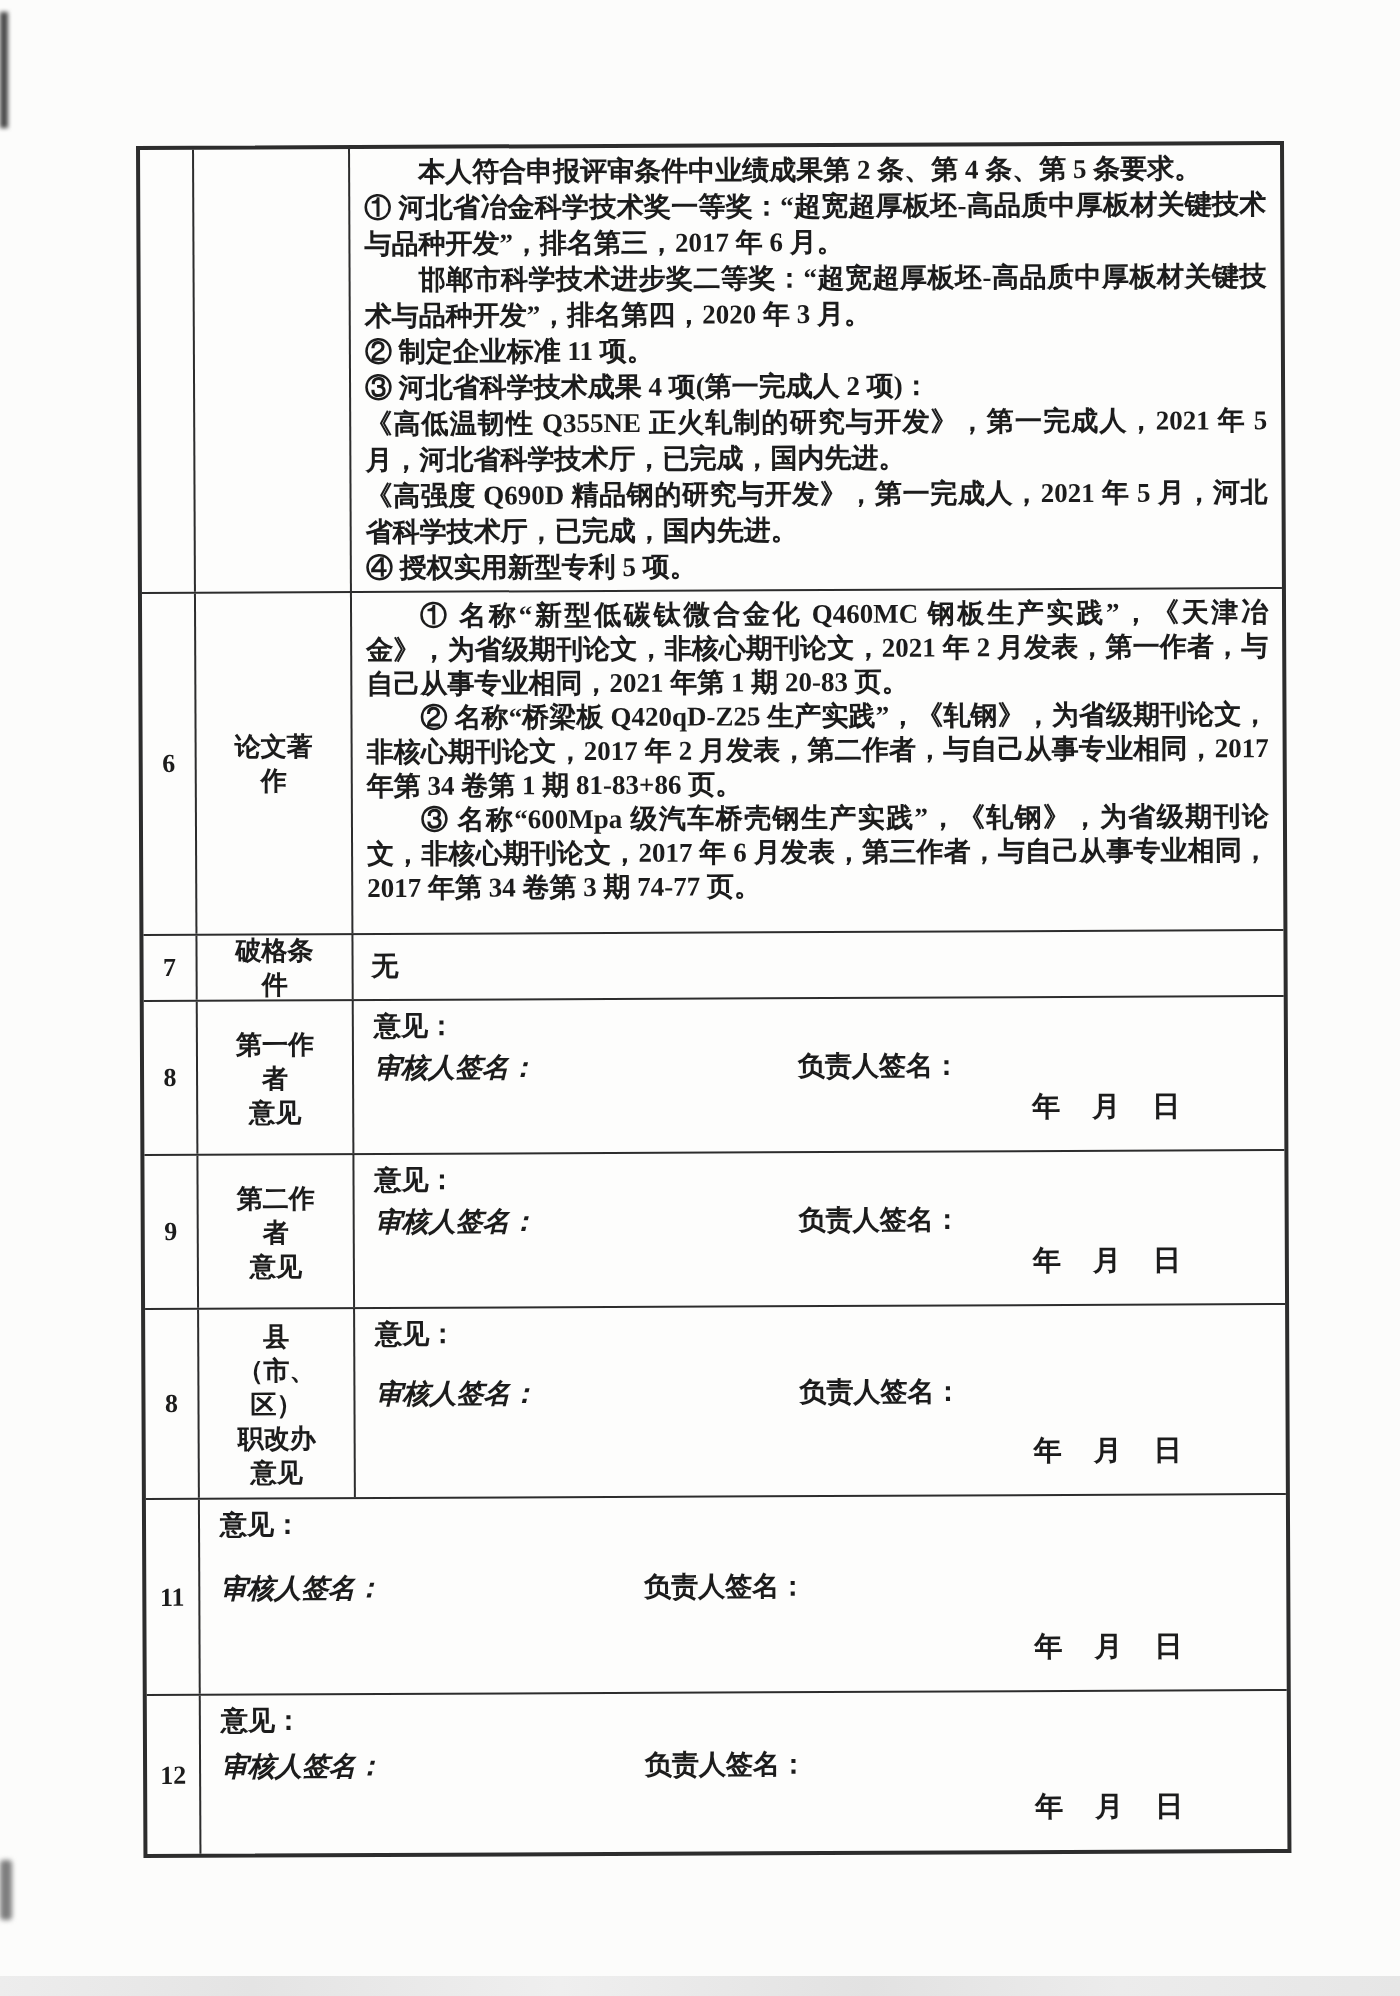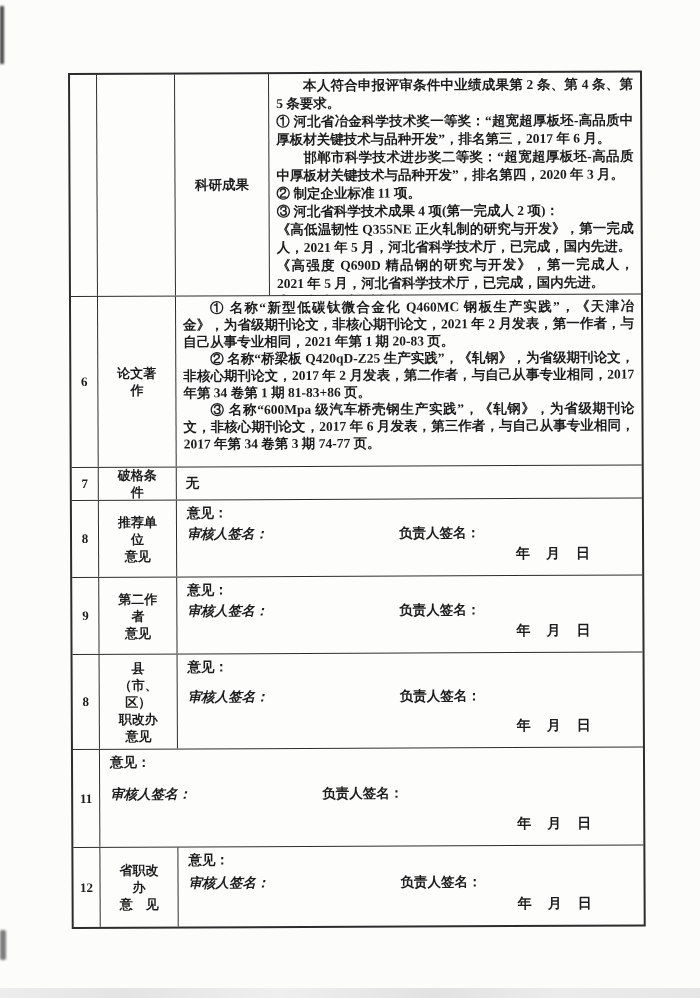--- a/index.html
+++ b/index.html
@@ -55,21 +55,20 @@
 
 <div class="scan-edge-top"></div>
 <div class="scan-edge-mid"></div>
 <div class="bottom-strip"></div>
 
 <div class="form-table">
 
   <div class="row r-keyan">
     <div class="cell num-cell"></div>
     <div class="cell sub-spacer"></div>
-    <div class="cell sub-label">科研成果</div>
     <div class="cell content-cell">
       <p class="indent">本人符合申报评审条件中业绩成果第 2 条、第 4 条、第 5 条要求。</p>
       <p>① 河北省冶金科学技术奖一等奖：“超宽超厚板坯-高品质中厚板材关键技术与品种开发”，排名第三，2017 年 6 月。</p>
       <p class="indent">邯郸市科学技术进步奖二等奖：“超宽超厚板坯-高品质中厚板材关键技术与品种开发”，排名第四，2020 年 3 月。</p>
       <p>② 制定企业标准 11 项。</p>
       <p>③ 河北省科学技术成果 4 项(第一完成人 2 项)：</p>
       <p>《高低温韧性 Q355NE 正火轧制的研究与开发》，第一完成人，2021 年 5 月，河北省科学技术厅，已完成，国内先进。</p>
       <p>《高强度 Q690D 精品钢的研究与开发》，第一完成人，2021 年 5 月，河北省科学技术厅，已完成，国内先进。</p>
       <p>④ 授权实用新型专利 5 项。</p>
     </div>
@@ -86,21 +85,21 @@
   </div>
 
   <div class="row r-poge">
     <div class="cell num-cell">7</div>
     <div class="cell label-cell">破格条件</div>
     <div class="cell plain-cell">无</div>
   </div>
 
   <div class="row r-8">
     <div class="cell num-cell">8</div>
-    <div class="cell label-cell">推荐单位
+    <div class="cell label-cell">第一作者
 意见</div>
     <div class="cell op-cell">
       <div>意见：</div>
       <div class="op-sigs">
         <span class="sig-first">审核人签名：</span>
         <span>负责人签名：</span>
       </div>
       <div class="op-date">
         <span>年</span>
         <span>月</span>
@@ -157,22 +156,20 @@
       <div class="op-date">
         <span>年</span>
         <span>月</span>
         <span>日</span>
       </div>
     </div>
   </div>
 
   <div class="row r-12">
     <div class="cell num-cell">12</div>
-    <div class="cell label-cell">省职改办
-意　见</div>
     <div class="cell op-cell">
       <div>意见：</div>
       <div class="op-sigs">
         <span class="sig-first">审核人签名：</span>
         <span>负责人签名：</span>
       </div>
       <div class="op-date">
         <span>年</span>
         <span>月</span>
         <span>日</span>

